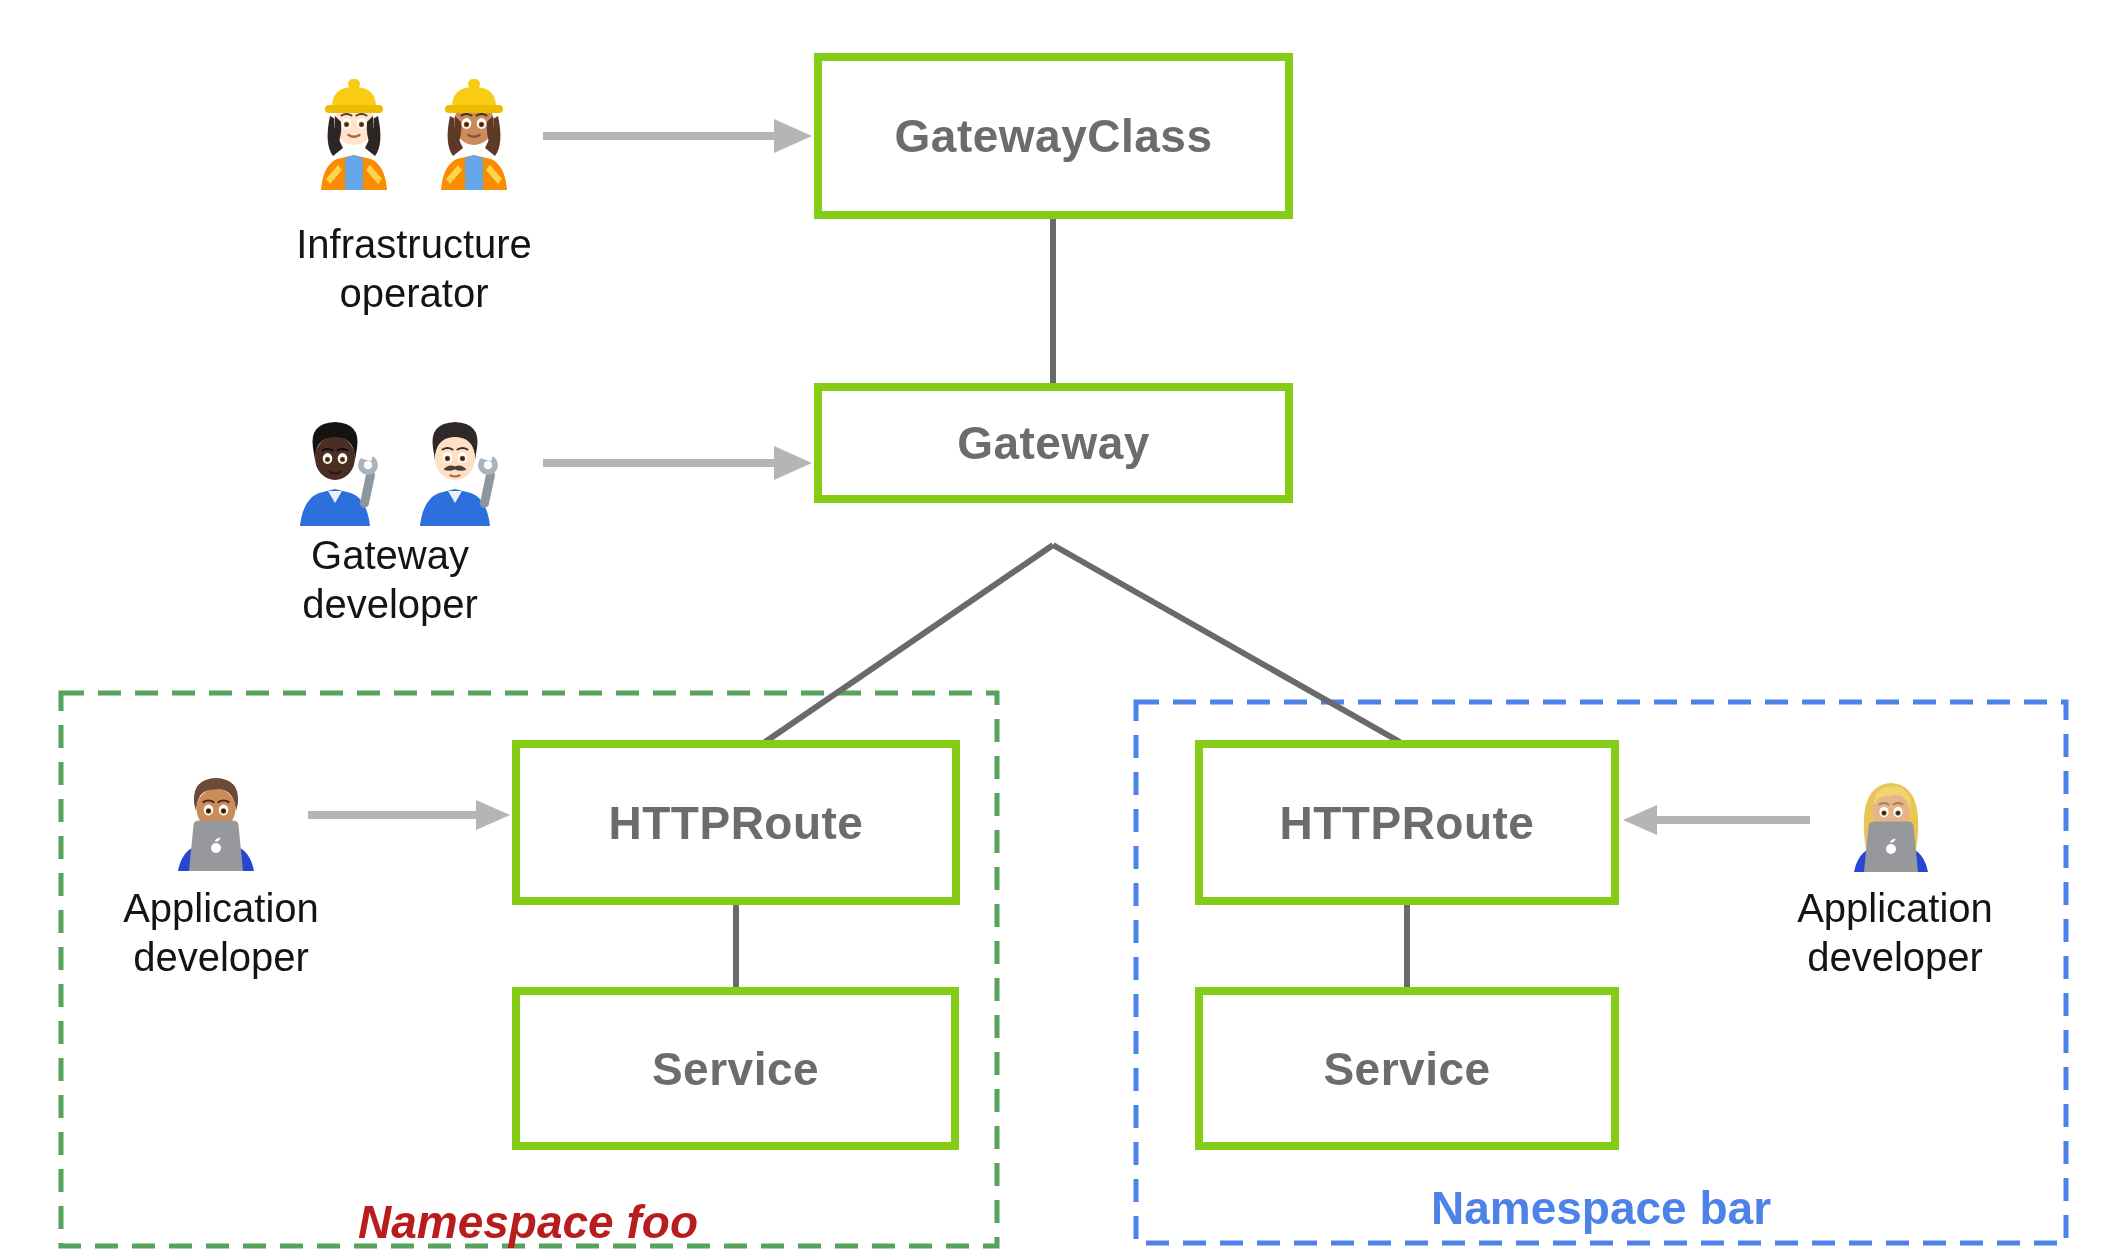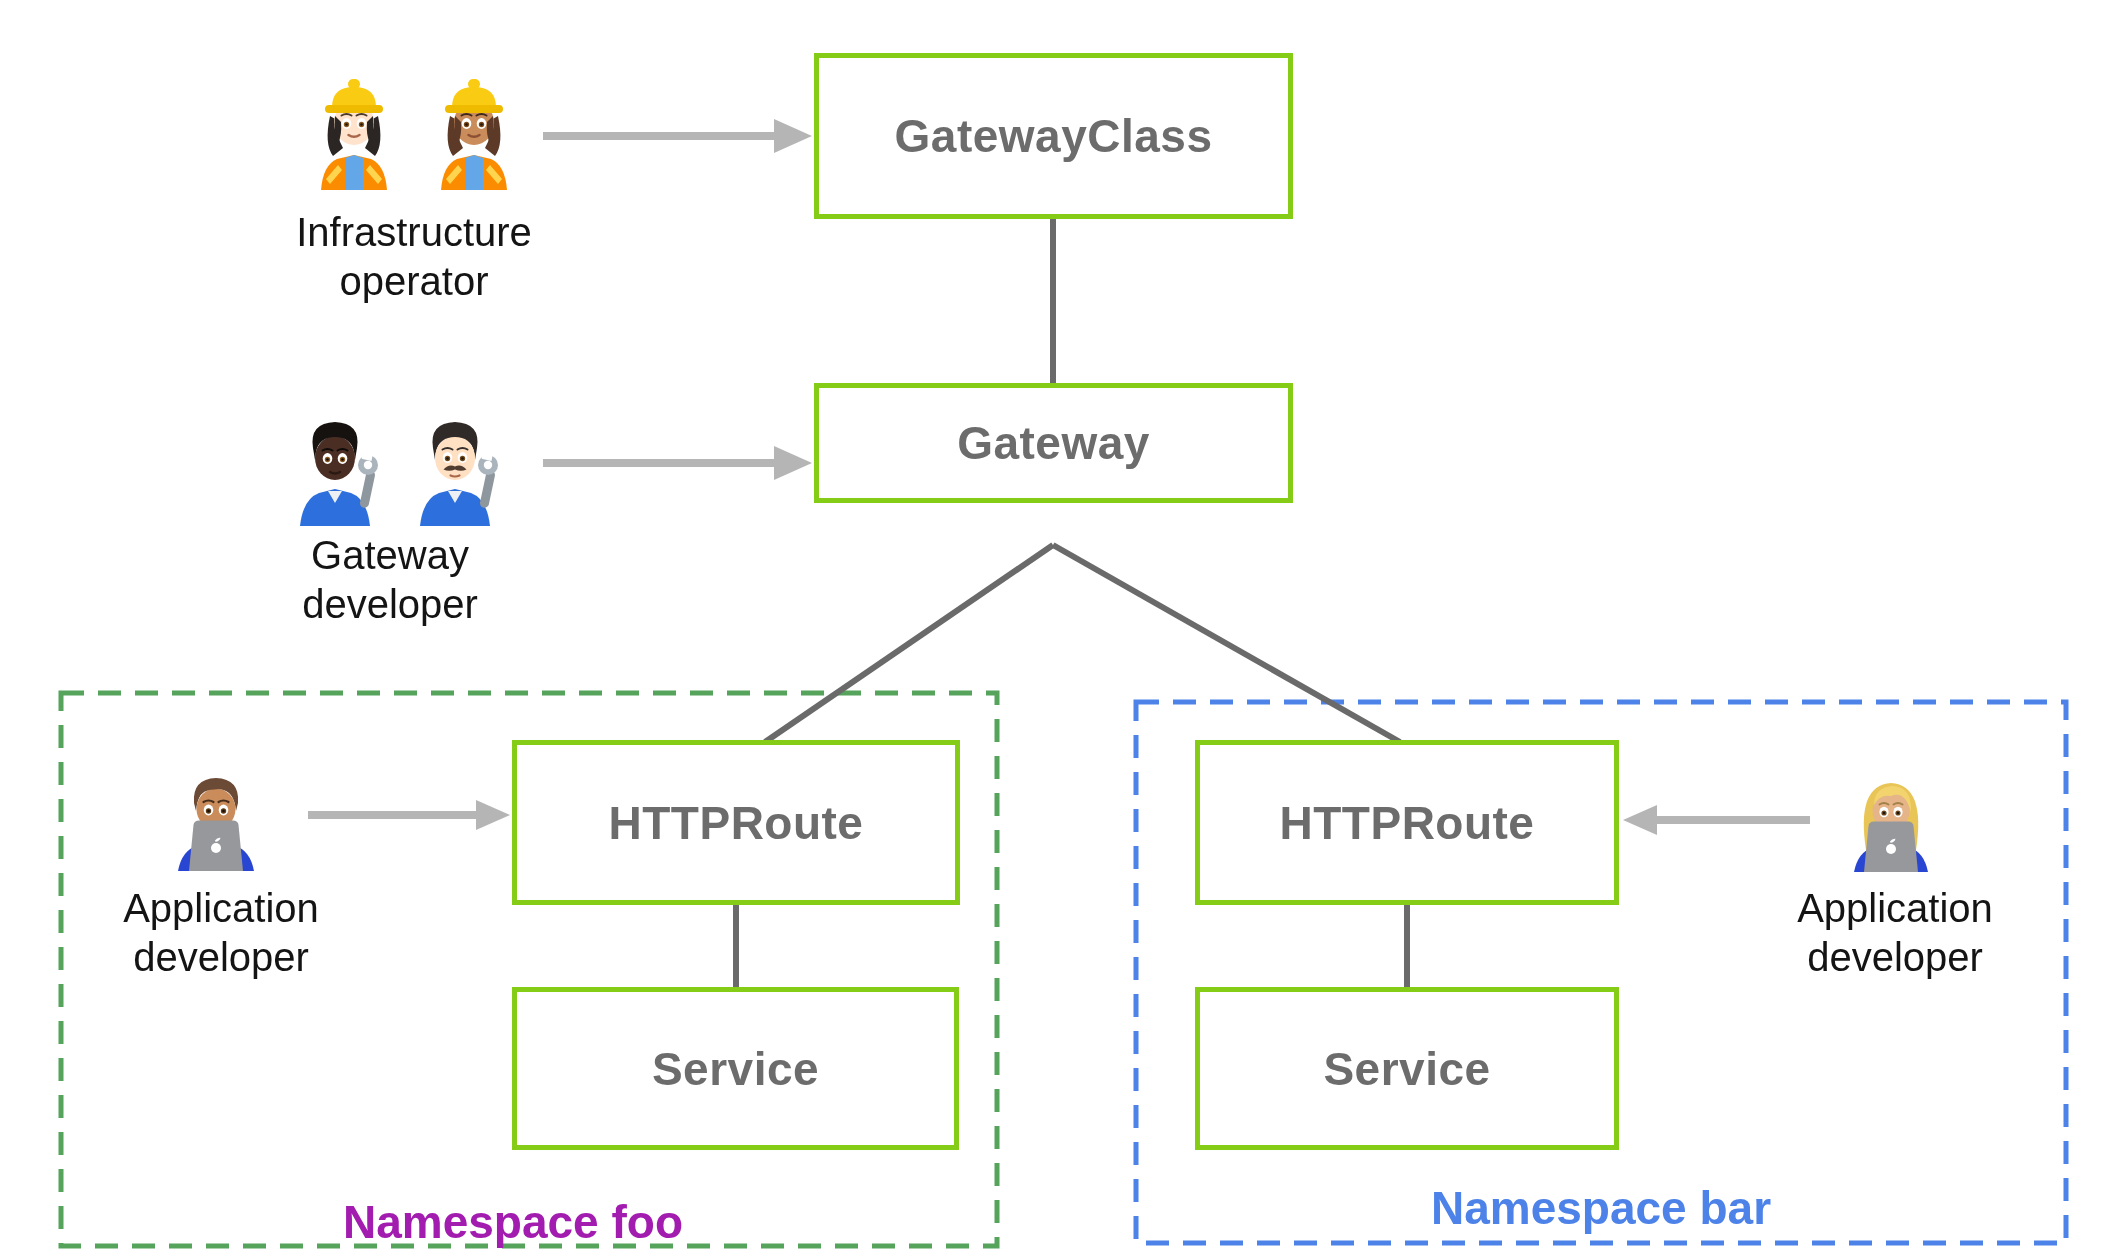--- a/index.html
+++ b/index.html
@@ -8,21 +8,21 @@
     background: #ffffff;
     font-family: "Liberation Sans", sans-serif;
     position: relative;
     overflow: hidden;
   }
   .stage { position: absolute; inset: 0; width: 2112px; height: 1258px; }
   svg.lines { position: absolute; left: 0; top: 0; width: 2112px; height: 1258px; }
 
   .node {
     position: absolute;
-    border: 5px solid #84cc16;
+    border: 8px solid #84cc16;
     background: #ffffff;
     display: flex;
     align-items: center;
     justify-content: center;
     color: #6c6c6c;
     font-weight: bold;
     font-size: 46px;
     letter-spacing: 0.5px;
   }
   #node-gatewayclass  { left: 814px;  top: 53px;  width: 479px; height: 166px; }
@@ -33,32 +33,32 @@
   #node-service-bar   { left: 1195px; top: 987px; width: 424px; height: 163px; }
 
   .ns-label {
     position: absolute;
     width: 400px;
     text-align: center;
     font-weight: bold;
     font-size: 46px;
     line-height: 52px;
   }
-  #ns-foo-label { left: 313px;  top: 1196px; color: #a21caf; }
+  #ns-foo-label { left: 328px;  top: 1196px; color: #b91c1c; font-style: italic; }
   #ns-bar-label { left: 1401px; top: 1182px; color: #4d82e8; text-align: center; }
 
   .actor-label {
     position: absolute;
     width: 400px;
     text-align: center;
     font-size: 40px;
     line-height: 49px;
     color: #141414;
   }
-  #label-infra   { left: 214px;  top: 208px; }
+  #label-infra   { left: 214px;  top: 220px; }
   #label-cluster { left: 190px;  top: 531px; }
   #label-dev-foo { left: 21px;   top: 884px; }
   #label-dev-bar { left: 1695px; top: 884px; }
 
   .emoji { position: absolute; }
 </style>
 </head>
 <body>
 
 <div class="stage">

